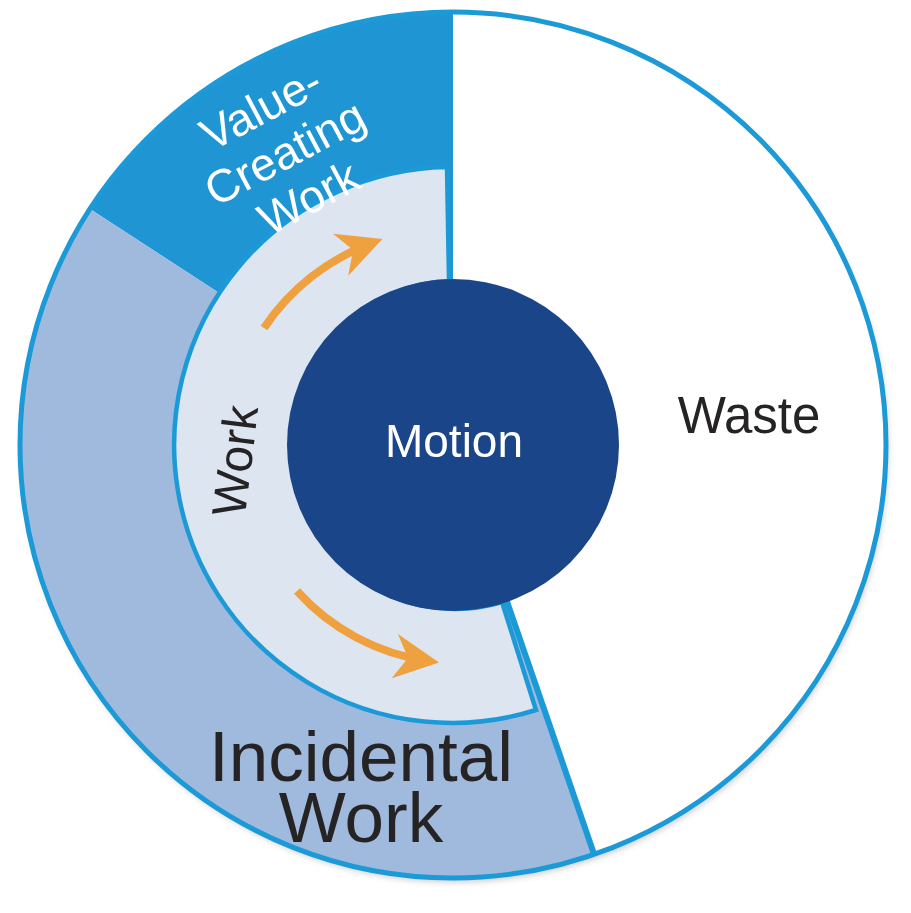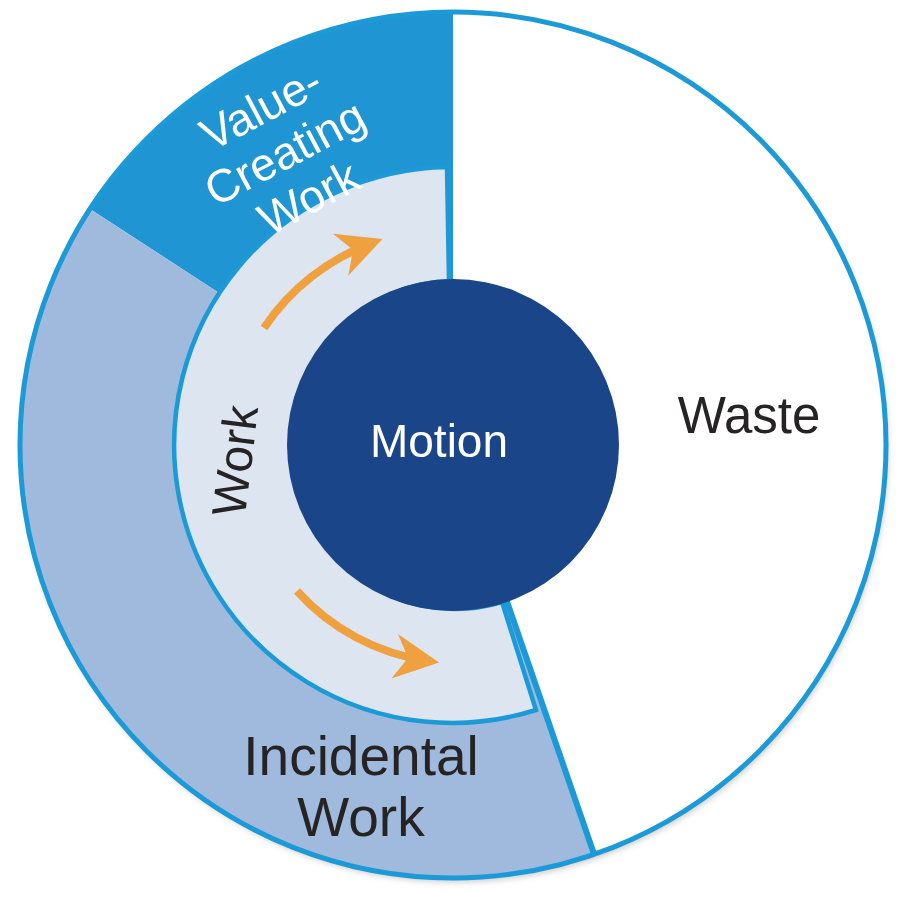--- a/index.html
+++ b/index.html
@@ -24,23 +24,23 @@
   .vcw-label {
     left:285px; top:153px;
     transform:translate(-50%,-50%) rotate(-28deg);
     font-size:46px; line-height:51px;
   }
   .ring-label {
     left:236px; top:461px;
     transform:translate(-50%,-50%) rotate(-83deg);
     font-size:48px;
   }
-  .motion-label { left:439px; top:441px; font-size:46px; }
+  .motion-label { left:454px; top:441px; font-size:46px; }
   .waste-label  { left:725px; top:416px; font-size:51px;margin-left:24px; }
-  .incidental-label { left:361px; top:787px; font-size:55px; line-height:61px; }
+  .incidental-label { left:361px; top:787px; font-size:71px; line-height:61px; }
 </style>
 </head>
 <body>
 
 <div class="stage">
 
   <svg width="911" height="913" viewBox="0 0 911 913">
     <defs>
       <marker id="ah" viewBox="0 0 10 10" refX="7.5" refY="5" markerWidth="5.6" markerHeight="5.6" orient="auto">
         <path d="M 0 0 L 10 5 L 0 10 L 3 5 Z" style="fill:var(--orange)"></path>

